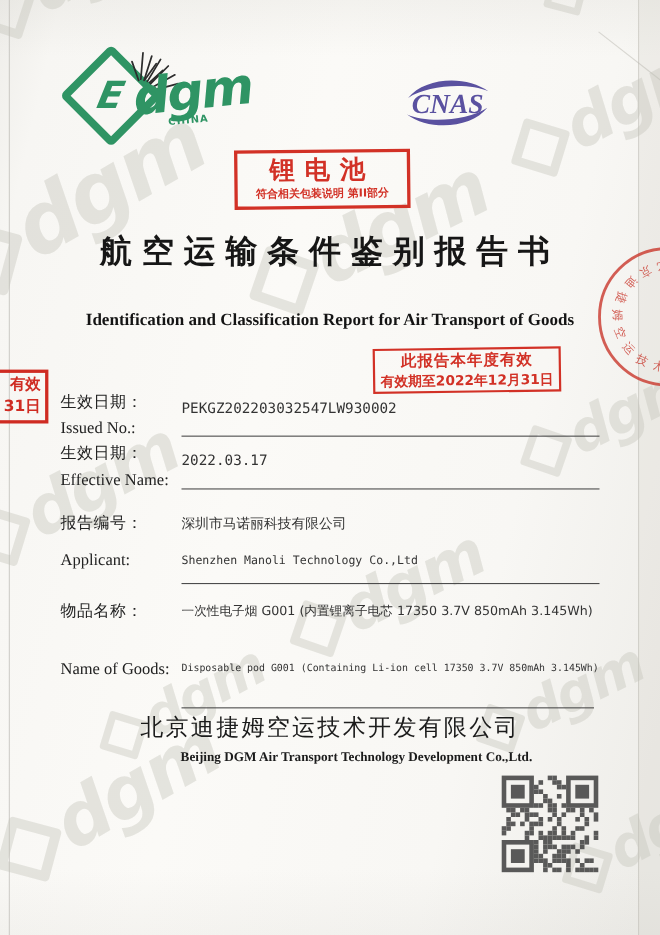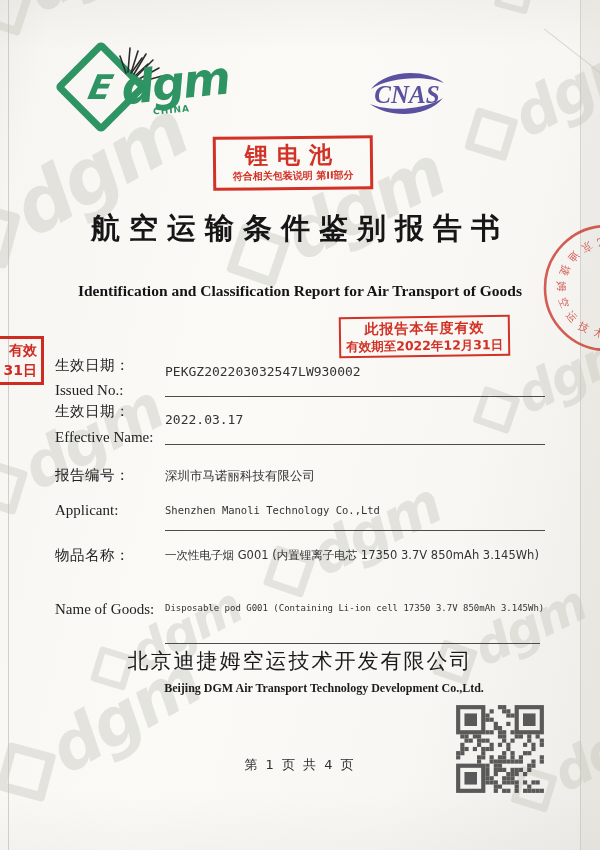--- a/index.html
+++ b/index.html
@@ -338,16 +338,15 @@
           <rect x="82" y="82" width="4" height="4"></rect>
           <rect x="4" y="4" width="24" height="24" fill="none" stroke="#3f3f3f" stroke-width="4"></rect>
           <rect x="10" y="10" width="12" height="12"></rect>
           <rect x="60" y="4" width="24" height="24" fill="none" stroke="#3f3f3f" stroke-width="4"></rect>
           <rect x="66" y="10" width="12" height="12"></rect>
           <rect x="4" y="60" width="24" height="24" fill="none" stroke="#3f3f3f" stroke-width="4"></rect>
           <rect x="10" y="66" width="12" height="12"></rect>
         </g>
       </svg>
 
-    <div class="abs footer-pg">第 1 页 共 4 页</div>
 
   </div>
 </div>
 
 </body></html>

